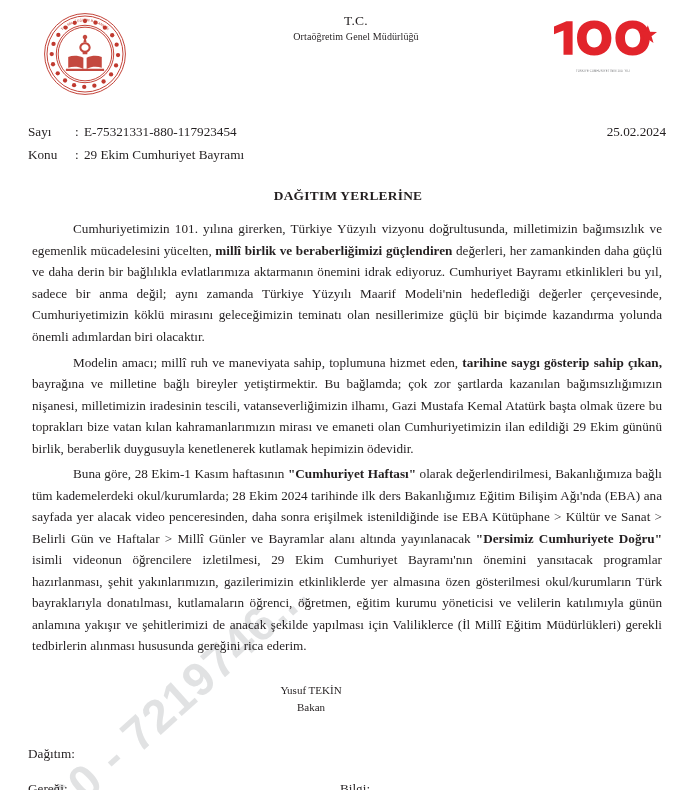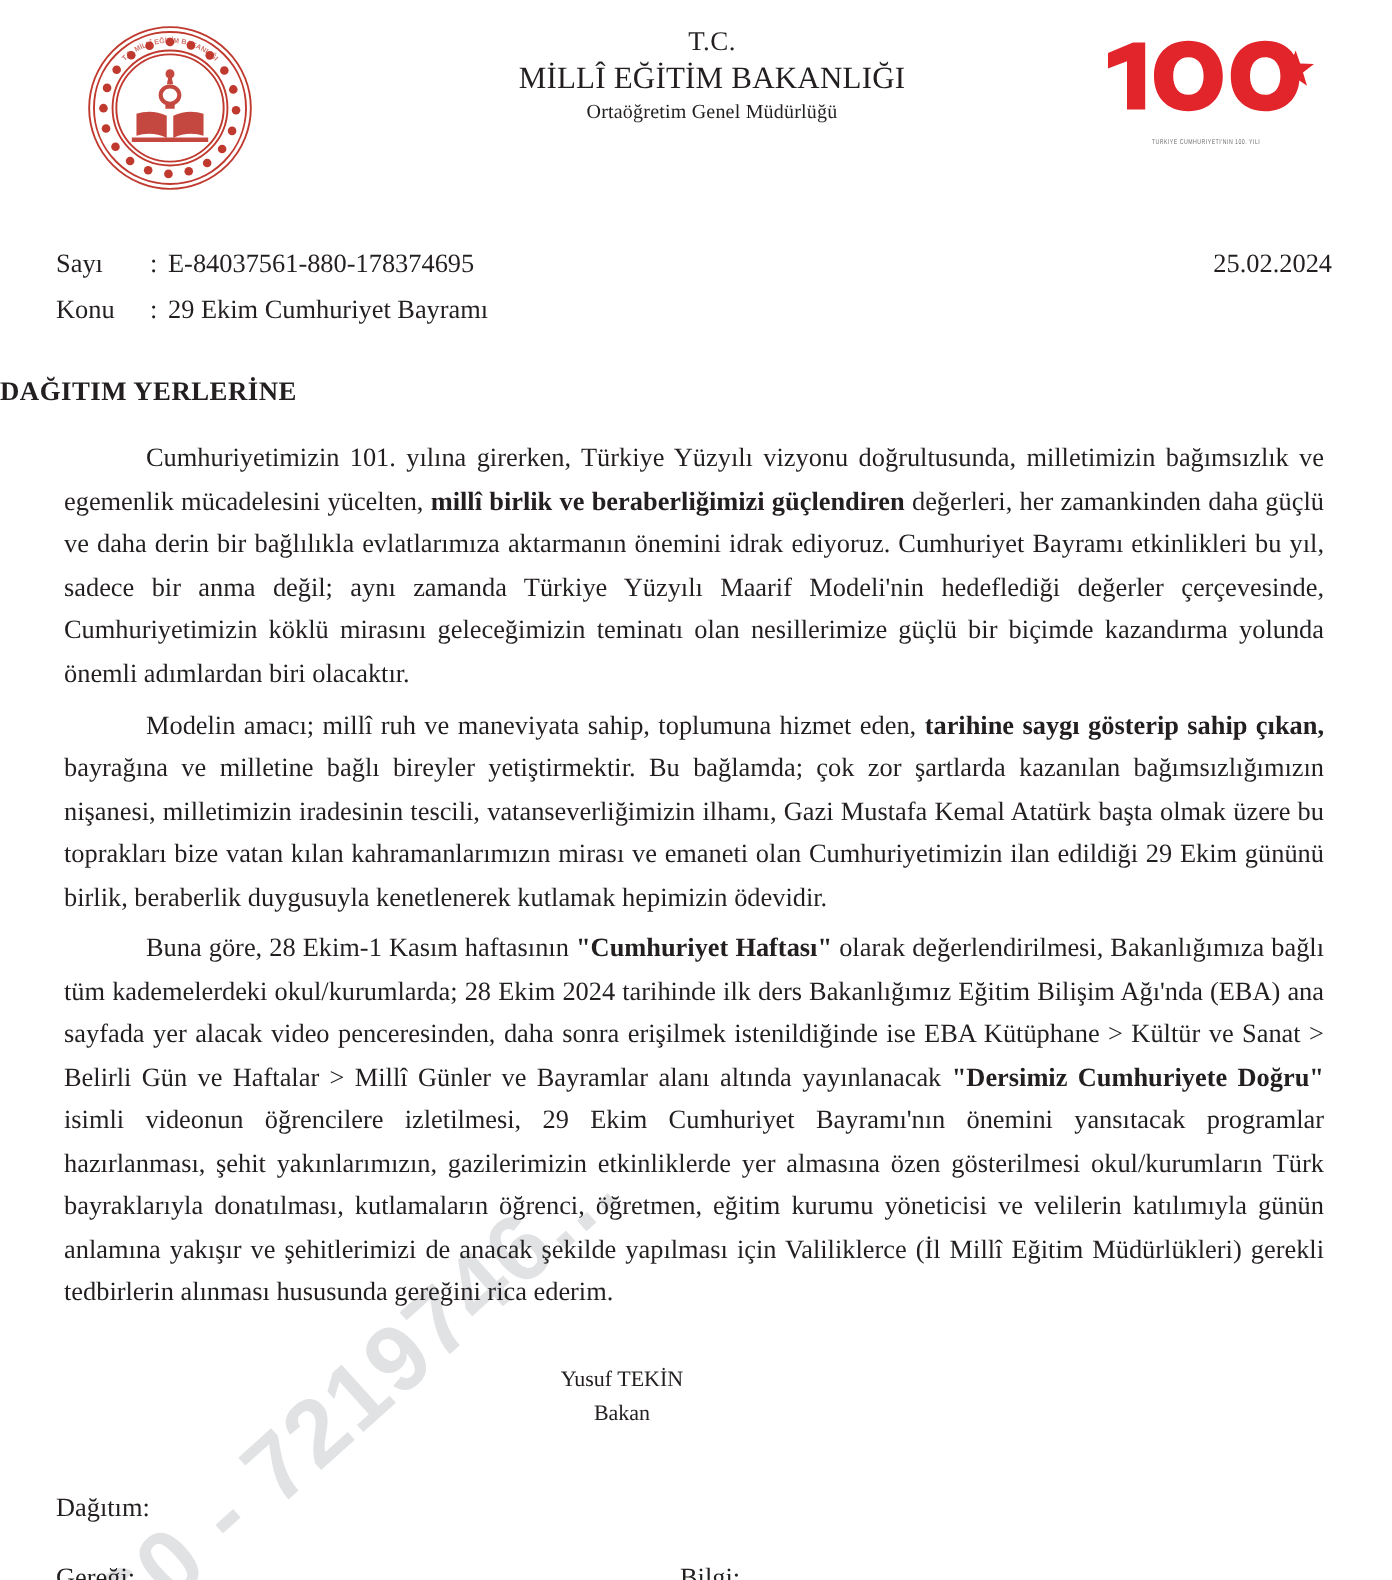--- a/index.html
+++ b/index.html
@@ -122,21 +122,21 @@
   .meta-label { width: 47px; flex: 0 0 47px; }
   .meta-sep   { width: 9px;  flex: 0 0 9px; }
   .meta-value { flex: 1 1 auto; }
   .meta-date  { flex: 0 0 auto; text-align: right; }
 
   
   .recipient {
     position: relative;
     z-index: 5;
     margin-top: 22px;
-    text-align: left;
+    text-align: center;
     font-size: 13.4px;
     font-weight: 700;
     letter-spacing: .25px;
   }
 
   
   .body {
     position: relative;
     z-index: 5;
     margin-top: 14px;
@@ -234,42 +234,41 @@
       <g fill="#c0392f" opacity=".72" font-family="Liberation Sans, sans-serif" font-size="4.1" font-weight="bold">
         <text><textPath href="#sealTop" startOffset="50%" text-anchor="middle">T.C. MİLLÎ EĞİTİM BAKANLIĞI</textPath></text>
       </g>
       <defs>
         <path id="sealTop" d="M12 50a38 38 0 0 1 76 0" fill="none"></path>
       </defs>
     </svg>
 
     <div class="heading-block">
       <div class="tc">T.C.</div>
-      <div class="ministry">MİLLÎ EĞİTİM BAKANLIĞI</div>
       <div class="unit">Ortaöğretim Genel Müdürlüğü</div>
     </div>
 
     <div class="logo100">
       <svg viewBox="0 0 112 50" width="112" height="50">
         <g fill="#e2242b">
           <path d="M4 14.5l12.5-5.2h6.1v33.4h-9.1V18.6L4 22.3z"></path>
           <path d="M44.2 8.4c10.6 0 17.2 6.9 17.2 17.6S54.8 43.6 44.2 43.6 27 36.7 27 26 33.6 8.4 44.2 8.4zm0 8.2c-4.7 0-7.6 3.6-7.6 9.4s2.9 9.4 7.6 9.4 7.6-3.6 7.6-9.4-2.9-9.4-7.6-9.4z"></path>
           <path d="M82.6 8.4c10.6 0 17.2 6.9 17.2 17.6s-6.6 17.6-17.2 17.6S65.4 36.7 65.4 26 72 8.4 82.6 8.4zm0 8.2c-4.7 0-7.6 3.6-7.6 9.4s2.9 9.4 7.6 9.4 7.6-3.6 7.6-9.4-2.9-9.4-7.6-9.4z"></path>
           <path d="M97.8 13.2l2.3 6.6 6.9.2-5.5 4.2 2 6.7-5.7-3.9-5.7 3.9 2-6.7-5.5-4.2 6.9-.2z"></path>
         </g>
       </svg>
       <div class="logo-caption">TÜRKİYE CUMHURİYETİ'NİN 100. YILI</div>
     </div>
   </div>
 
   <div class="meta">
     <div class="meta-row">
       <span class="meta-label">Sayı</span>
       <span class="meta-sep">:</span>
-      <span class="meta-value">E-84037561-880-178374695</span>
+      <span class="meta-value">E-75321331-880-117923454</span>
       <span class="meta-date">25.02.2024</span>
     </div>
     <div class="meta-row">
       <span class="meta-label">Konu</span>
       <span class="meta-sep">:</span>
       <span class="meta-value">29 Ekim Cumhuriyet Bayramı</span>
     </div>
   </div>
 
   <div class="recipient">DAĞITIM YERLERİNE</div>

